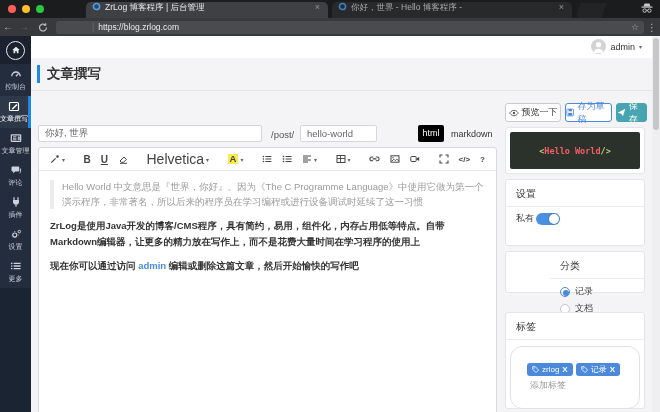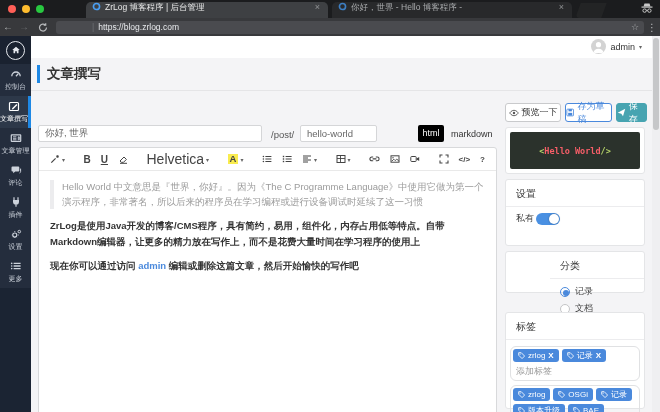--- a/index.html
+++ b/index.html
@@ -109,21 +109,21 @@
   .p-category { top:251px; height:42px;padding-left:44px; }
   .radio-rows { padding:6px 10px; }
   .radio-row { display:flex; align-items:center; gap:5px; font-size:9px; color:#444; margin-bottom:4px; }
   .radio { width:10px; height:10px; border-radius:50%; position:relative; }
   .radio.sel { border:1px solid #4a89dc; }
   .radio.sel::after { content:""; position:absolute; top:2px; left:2px; width:6px; height:6px; background:#4a89dc; border-radius:50%; }
   .radio.unsel { border:1px solid #c4c5c7; background:#fff; }
 
   .p-tags { top:312px; height:97px; }
   .tag-area { padding:6px 4px 4px 4px; }
-  .tag-box { border:1px solid #e0e1e3; border-radius:6px; padding:2px; min-height:27px; display:flex; flex-wrap:wrap; gap:3px; align-content:flex-start; }
+  .tag-box { border:1px solid #e0e1e3; border-radius:12px; padding:16px; min-height:27px; display:flex; flex-wrap:wrap; gap:3px; align-content:flex-start; }
   .tag-box.avail { margin-top:4px; min-height:33px; }
   .chip { display:inline-flex; align-items:center; gap:3px; background:#4a89dc; color:#fff; border-radius:3px; font-size:8px; padding:2px 5px; line-height:9px; white-space:nowrap; }
   .chip-x { font-weight:bold; }
   .tag-placeholder { font-size:9px; color:#999; align-self:center; margin-left:3px; }
 </style>
 </head>
 <body>
 
 <div class="window">
 

